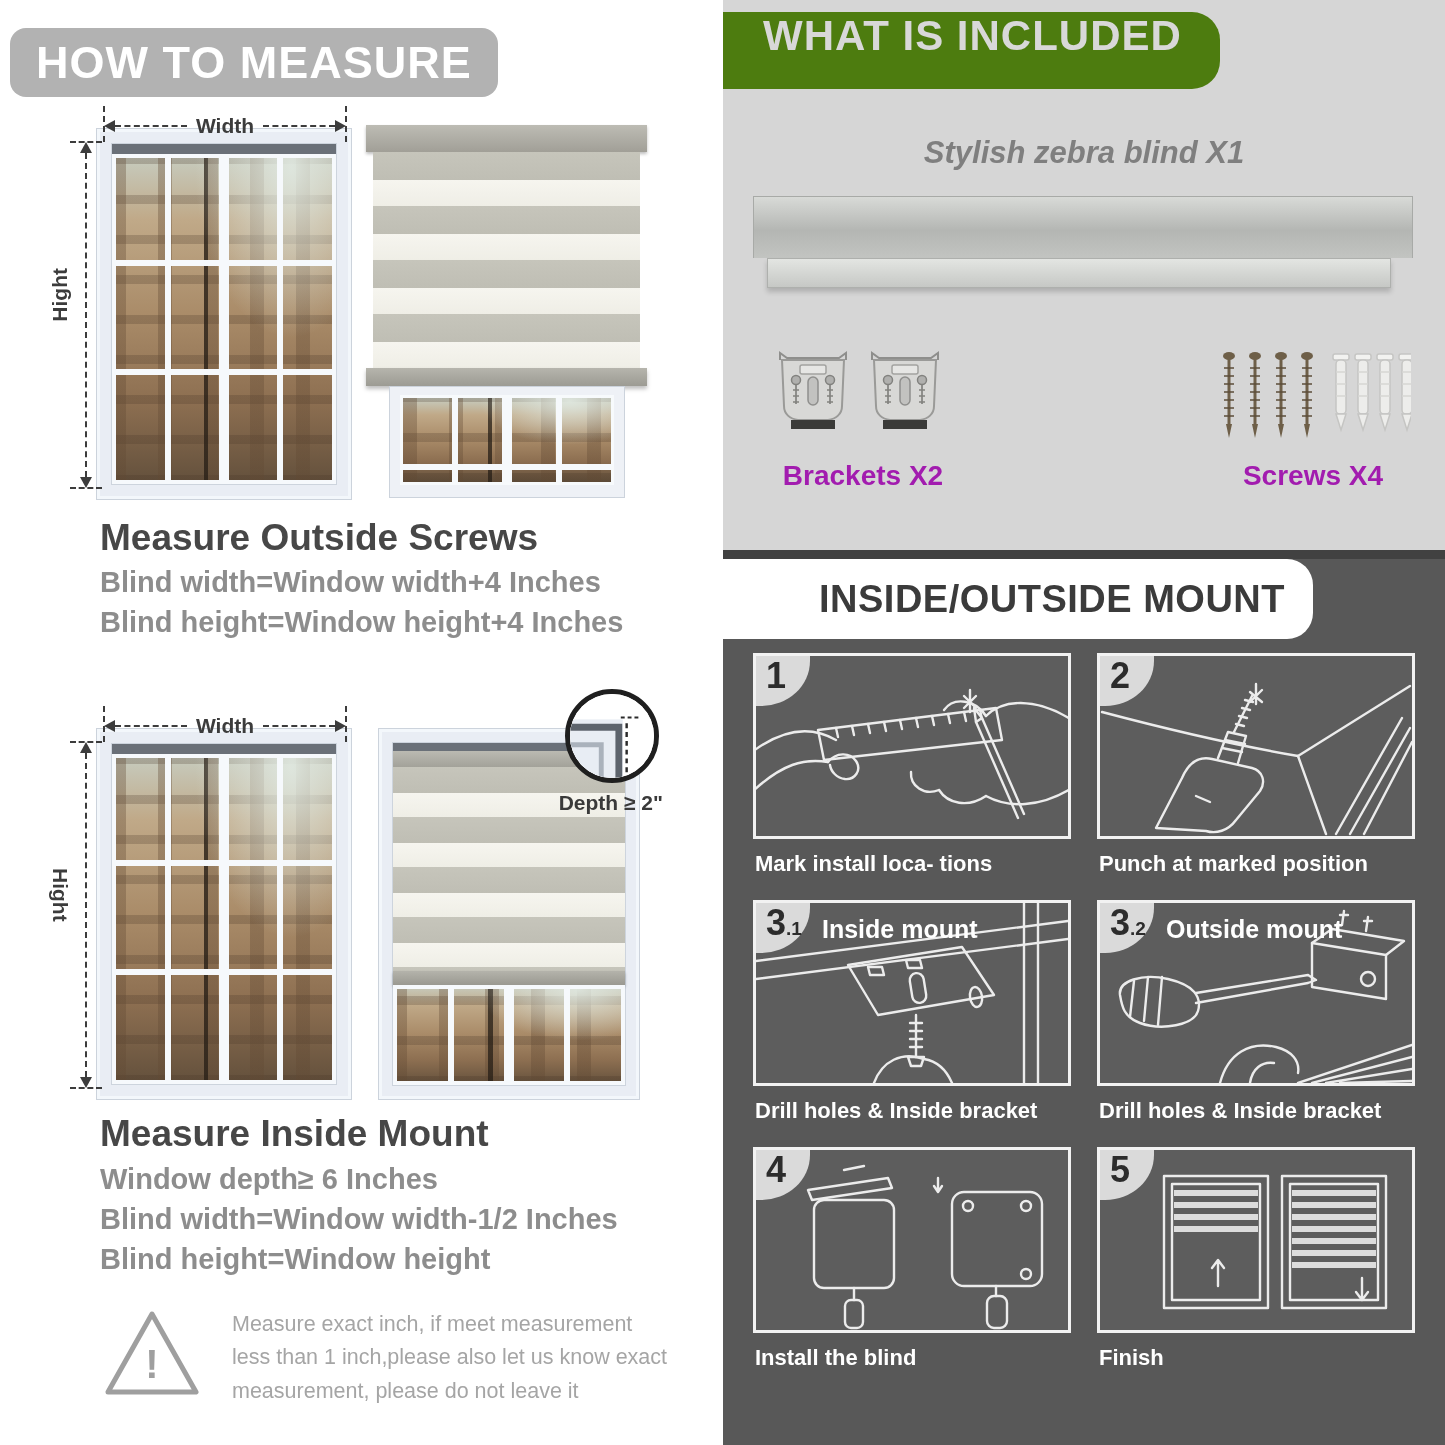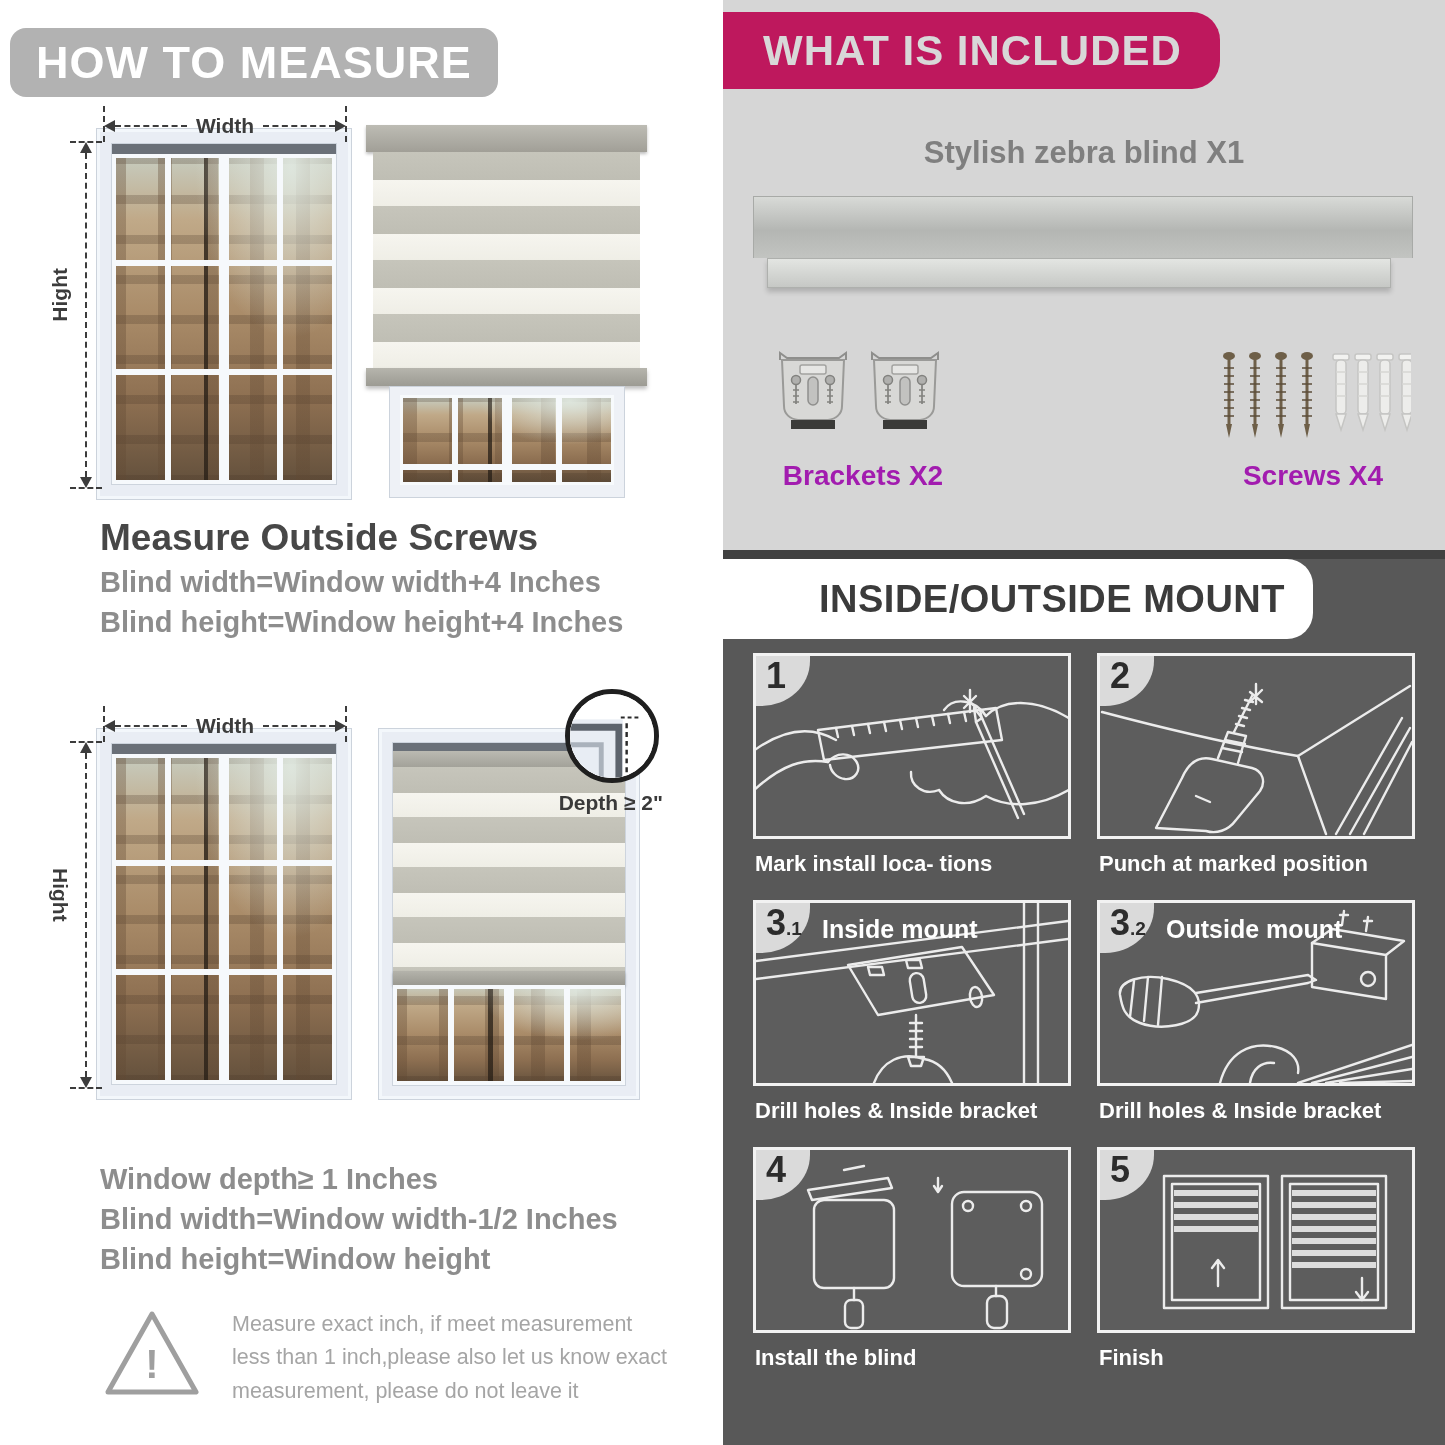--- a/index.html
+++ b/index.html
@@ -69,25 +69,25 @@
   .hight-label.flipped{transform:none;}
 
   
   .warning{display:flex;gap:30px;align-items:flex-start;}
   .warn-tri{position:relative;width:100px;height:92px;flex:0 0 auto;}
   .warn-mark{position:absolute;left:0;top:34px;width:100px;text-align:center;font-weight:bold;font-size:40px;color:#9f9f9f;}
   .warn-text{font-size:21.5px;line-height:1.55;color:#a5a5a5;width:440px;}
 
   
   .right-top{left:723px;top:0;width:722px;height:550px;background:#d6d6d6;}
-  .included-pill{position:absolute;left:0;top:12px;width:497px;height:77px;background:#be185d;
-                 border-radius:0 28px 28px 0;display:flex;align-items:center;padding-left:40px;}
+  .included-pill{position:absolute;left:0;top:12px;width:497px;height:77px;background:#4d7c0f;
+                 border-radius:0 28px 28px 0;display:flex;padding-left:40px;}
   .included-pill span{color:#d8d8d8;font-weight:bold;font-size:42px;letter-spacing:1px;}
   .stylish-label{position:absolute;left:0;top:135px;width:100%;text-align:center;
-                 font-size:31px;font-weight:bold;color:#7f7f7f;}
+                 font-size:31px;font-weight:bold;color:#7f7f7f;font-style:italic;}
   .headrail{position:absolute;left:30px;top:196px;width:660px;}
   .hr-bar{height:62px;background:linear-gradient(180deg,#d8dad7 0%,#b4b6b3 55%,#c2c4c1 100%);
           border:1px solid #a8aaa7;border-bottom:none;}
   .hr-lip{margin-left:14px;width:624px;height:30px;background:linear-gradient(180deg,#e3e5e2,#c6c8c5);
           border:1px solid #aeb0ad;box-shadow:0 4px 5px rgba(0,0,0,.18);}
   .item{position:absolute;top:332px;text-align:center;}
   .item .icon-box{height:128px;display:flex;align-items:center;justify-content:center;}
   .item-label{font-size:28px;font-weight:bold;color:#a21caf;white-space:nowrap;}
 
   .divider-band{left:723px;top:550px;width:722px;height:9px;background:#414141;}
@@ -214,21 +214,22 @@
         <rect x="0" y="26" width="54" height="60" fill="#e8edf4"></rect>
         <path d="M0,34 H50 V86" stroke="#5d646d" stroke-width="7" fill="none"></path>
         <path d="M0,52 H32 V86" stroke="#aab2bc" stroke-width="5" fill="none"></path>
         <path d="M58,30 V84" stroke="#2a2a2a" stroke-width="2.5" stroke-dasharray="5 4" fill="none"></path>
         <path d="M52,24 H70" stroke="#2a2a2a" stroke-width="2" stroke-dasharray="4 3" fill="none"></path>
       </svg>
     </div>
     <div class="depth-label">Depth ≥ 2"</div>
   </div>
 
-  <div class="abs h-line" style="left:100px;top:1163px;">Window depth≥ 1 Inches</div>
+  <div class="abs h-title" style="left:100px;top:1113px;">Measure Inside Mount</div>
+  <div class="abs h-line" style="left:100px;top:1163px;">Window depth≥ 6 Inches</div>
   <div class="abs h-line" style="left:100px;top:1203px;">Blind width=Window width-1/2 Inches</div>
   <div class="abs h-line" style="left:100px;top:1243px;">Blind height=Window height</div>
 
   <div class="abs warning" style="left:102px;top:1308px;width:580px;">
     <div class="warn-tri">
       <svg viewBox="0 0 100 92" width="100" height="92">
         <path d="M50,6 L94,84 L6,84 Z" fill="none" stroke="#9f9f9f" stroke-width="5" stroke-linejoin="round"></path>
       </svg>
       <span class="warn-mark">!</span>
     </div>

